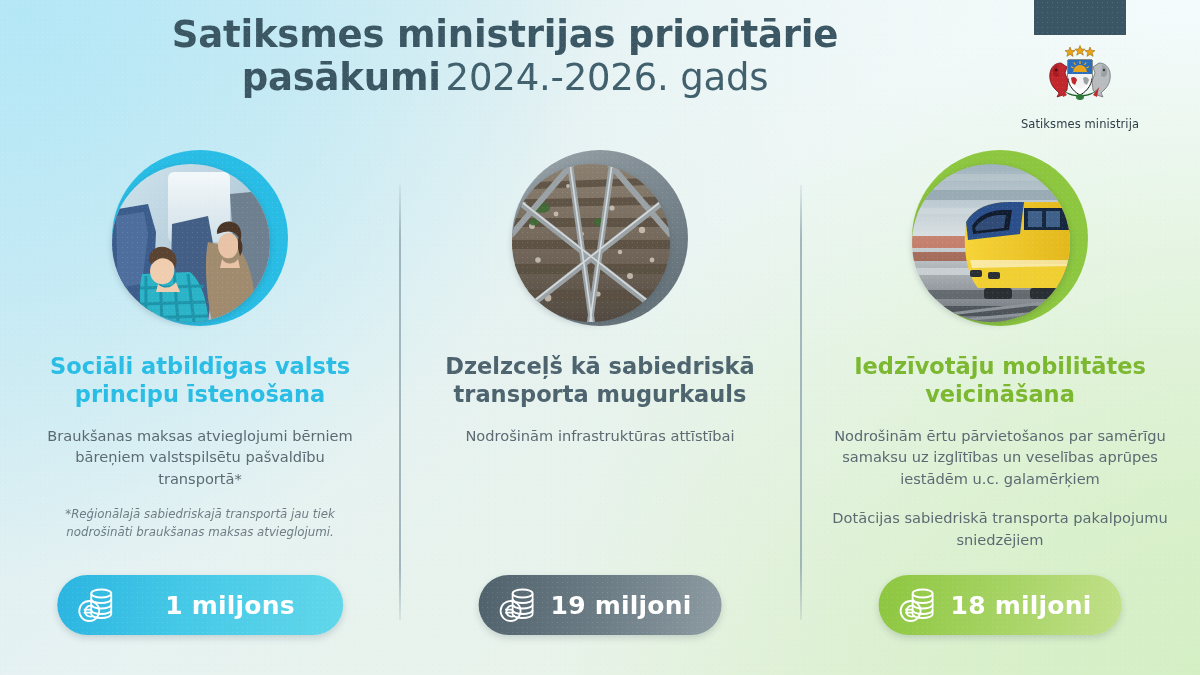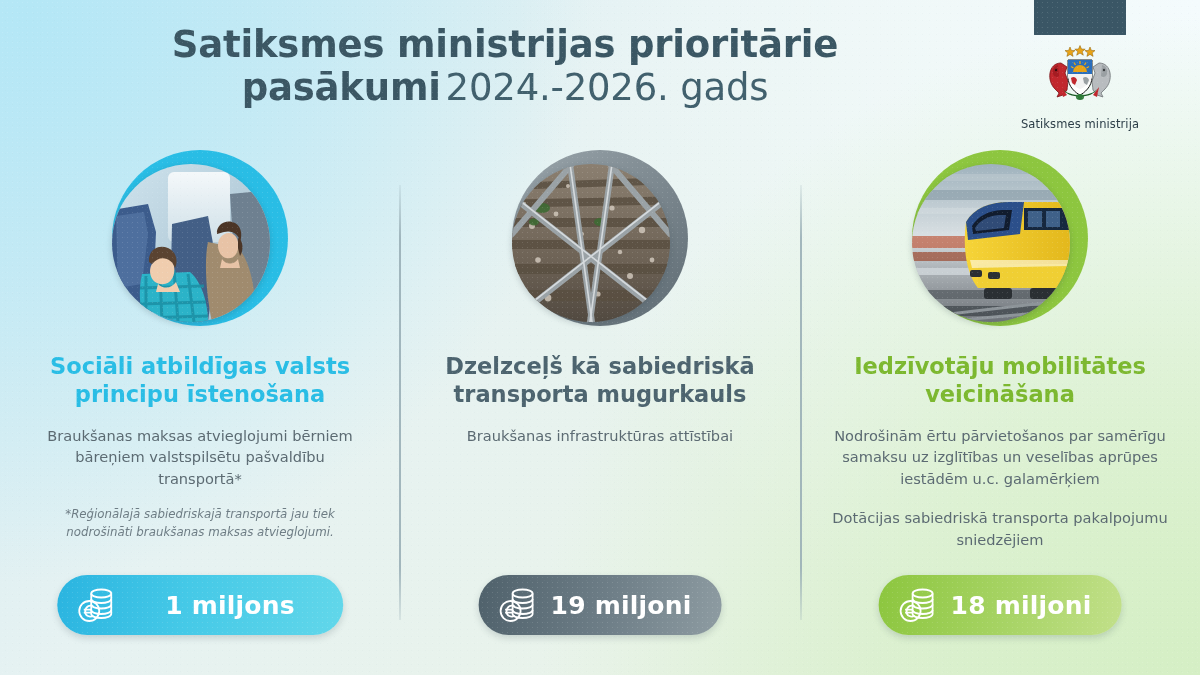--- a/index.html
+++ b/index.html
@@ -33,21 +33,21 @@
       radial-gradient(rgba(255,255,255,0.7) 0.7px, transparent 0.8px),
       radial-gradient(rgba(160,180,190,0.35) 0.6px, transparent 0.7px);
     background-size: 5px 5px, 7px 7px;
     background-position: 0 0, 2px 3px;
   }
 
   
   .header {
     position: absolute;
     left: 0;
-    top: 24px;
+    top: 14px;
     width: 1010px;
     text-align: center;
   }
   .title-line {
     line-height: 1.16;
     color: #3b5764;
     letter-spacing: -0.2px;
   }
   .t-bold {
     font-weight: bold;
@@ -398,21 +398,21 @@
             <g stroke="#d5dadd" stroke-width="1.6" fill="none">
               <path d="M2,32 L150,148"></path>
               <path d="M156,32 L8,148"></path>
               <path d="M58,0 L80,158"></path>
               <path d="M100,0 L78,158"></path>
             </g>
           </svg>
         </div>
       </div>
       <div class="col-title" style="color:#4d646f;">Dzelzceļš kā sabiedriskā transporta mugurkauls</div>
-      <div class="col-body">Braukšanas infrastruktūras attīstībai</div>
+      <div class="col-body">Nodrošinām infrastruktūras attīstībai</div>
       <div class="pill" style="background:linear-gradient(100deg,#4f616b 0%,#6f7f88 55%,#8e9ca2 100%);margin-top:12px;">
         <svg class="coin-icon" width="42" height="42" viewBox="0 0 42 42">
           <g fill="none" stroke="#ffffff" stroke-width="1.8">
             <ellipse cx="26" cy="9.5" rx="10" ry="4"></ellipse>
             <path d="M16,9.5 L16,30 C16,32.2 20.5,34 26,34 C31.5,34 36,32.2 36,30 L36,9.5"></path>
             <path d="M16,15 C16,17.2 20.5,19 26,19 C31.5,19 36,17.2 36,15"></path>
             <path d="M16,20.5 C16,22.7 20.5,24.5 26,24.5 C31.5,24.5 36,22.7 36,20.5"></path>
             <path d="M16,26 C16,28.2 20.5,30 26,30 C31.5,30 36,28.2 36,26"></path>
             <circle cx="14" cy="27" r="10"></circle>
             <path d="M18,22.5 C15,20.5 10.5,22 10,27 C9.5,32 15,34 18,31.5"></path>

